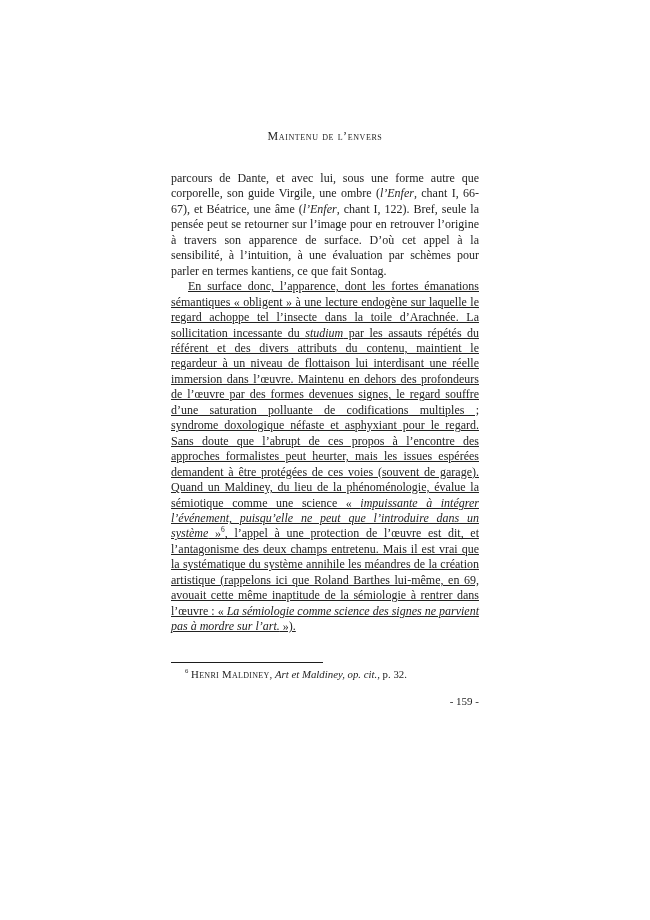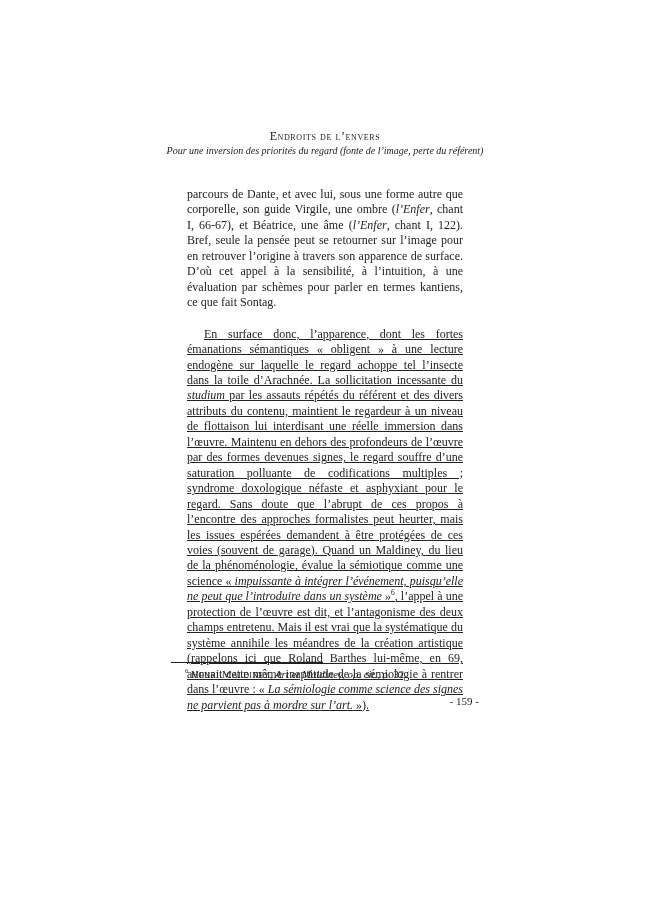--- a/index.html
+++ b/index.html
@@ -41,21 +41,21 @@
     position: absolute;
     left: 171px;
     top: 171px;
     width: 308px;
     font-size: 12px;
     line-height: 15.45px;
     text-align: justify;
     hyphens: none;
   }
   .body-text p {
-    margin: 16px;
+    margin: 0;
     padding: 0;
   }
   .body-text p.indented {
     text-indent: 17px;
     text-decoration: underline;
   }
   .seg-normal { font-style: normal; }
   .seg-italic { font-style: italic; }
   .seg-smallcaps { font-variant: small-caps; letter-spacing: 0.3px; margin-top: 28px; }
   .seg-sup {
@@ -92,22 +92,21 @@
     font-size: 11px;
     line-height: 14px;
   }
 </style>
 </head>
 <body>
 
 <div class="page">
 
   <div class="running-head">
-    <div class="title">Endroits de l’envers</div>
-    <div class="subtitle">Pour une inversion des priorités du regard (fonte de l’image, perte du référent)</div>
+    <div class="title">Maintenu de l’envers</div>
   </div>
 
   <div class="body-text">
     <p><span class="seg-normal">parcours de Dante, et avec lui, sous une forme autre que corporelle, son guide Virgile, une ombre (</span><span class="seg-italic">l’Enfer</span><span class="seg-normal">, chant I, 66-67), et Béatrice, une âme (</span><span class="seg-italic">l’Enfer</span><span class="seg-normal">, chant I, 122). Bref, seule la pensée peut se retourner sur l’image pour en retrouver l’origine à travers son apparence de surface. D’où cet appel à la sensibilité, à l’intuition, à une évaluation par schèmes pour parler en termes kantiens, ce que fait Sontag.</span></p>
     <p class="indented"><span class="seg-normal">En surface donc, l’apparence, dont les fortes émanations sémantiques « obligent » à une lecture endogène sur laquelle le regard achoppe tel l’insecte dans la toile d’Arachnée. La sollicitation incessante du </span><span class="seg-italic">studium</span><span class="seg-normal"> par les assauts répétés du référent et des divers attributs du contenu, maintient le regardeur à un niveau de flottaison lui interdisant une réelle immersion dans l’œuvre. Maintenu en dehors des profondeurs de l’œuvre par des formes devenues signes, le regard souffre d’une saturation polluante de codifications multiples ; syndrome doxologique néfaste et asphyxiant pour le regard. Sans doute que l’abrupt de ces propos à l’encontre des approches formalistes peut heurter, mais les issues espérées demandent à être protégées de ces voies (souvent de garage). Quand un Maldiney, du lieu de la phénoménologie, évalue la sémiotique comme une science « </span><span class="seg-italic">impuissante à intégrer l’événement, puisqu’elle ne peut que l’introduire dans un système</span><span class="seg-normal"> »</span><span class="seg-sup">6</span><span class="seg-normal">, l’appel à une protection de l’œuvre est dit, et l’antagonisme des deux champs entretenu. Mais il est vrai que la systématique du système annihile les méandres de la création artistique (rappelons ici que Roland Barthes lui-même, en 69, avouait cette même inaptitude de la sémiologie à rentrer dans l’œuvre : « </span><span class="seg-italic">La sémiologie comme science des signes ne parvient pas à mordre sur l’art.</span><span class="seg-normal"> »).</span></p>
   </div>
 
   <div class="footnote-block">
     <div class="footnote-rule"></div>
     <div class="footnote-text"><span class="seg-sup">6</span><span class="seg-normal"> </span><span class="seg-smallcaps">Henri Maldiney</span><span class="seg-normal">, </span><span class="seg-italic">Art et Maldiney, op. cit.</span><span class="seg-normal">, p. 32.</span></div>

